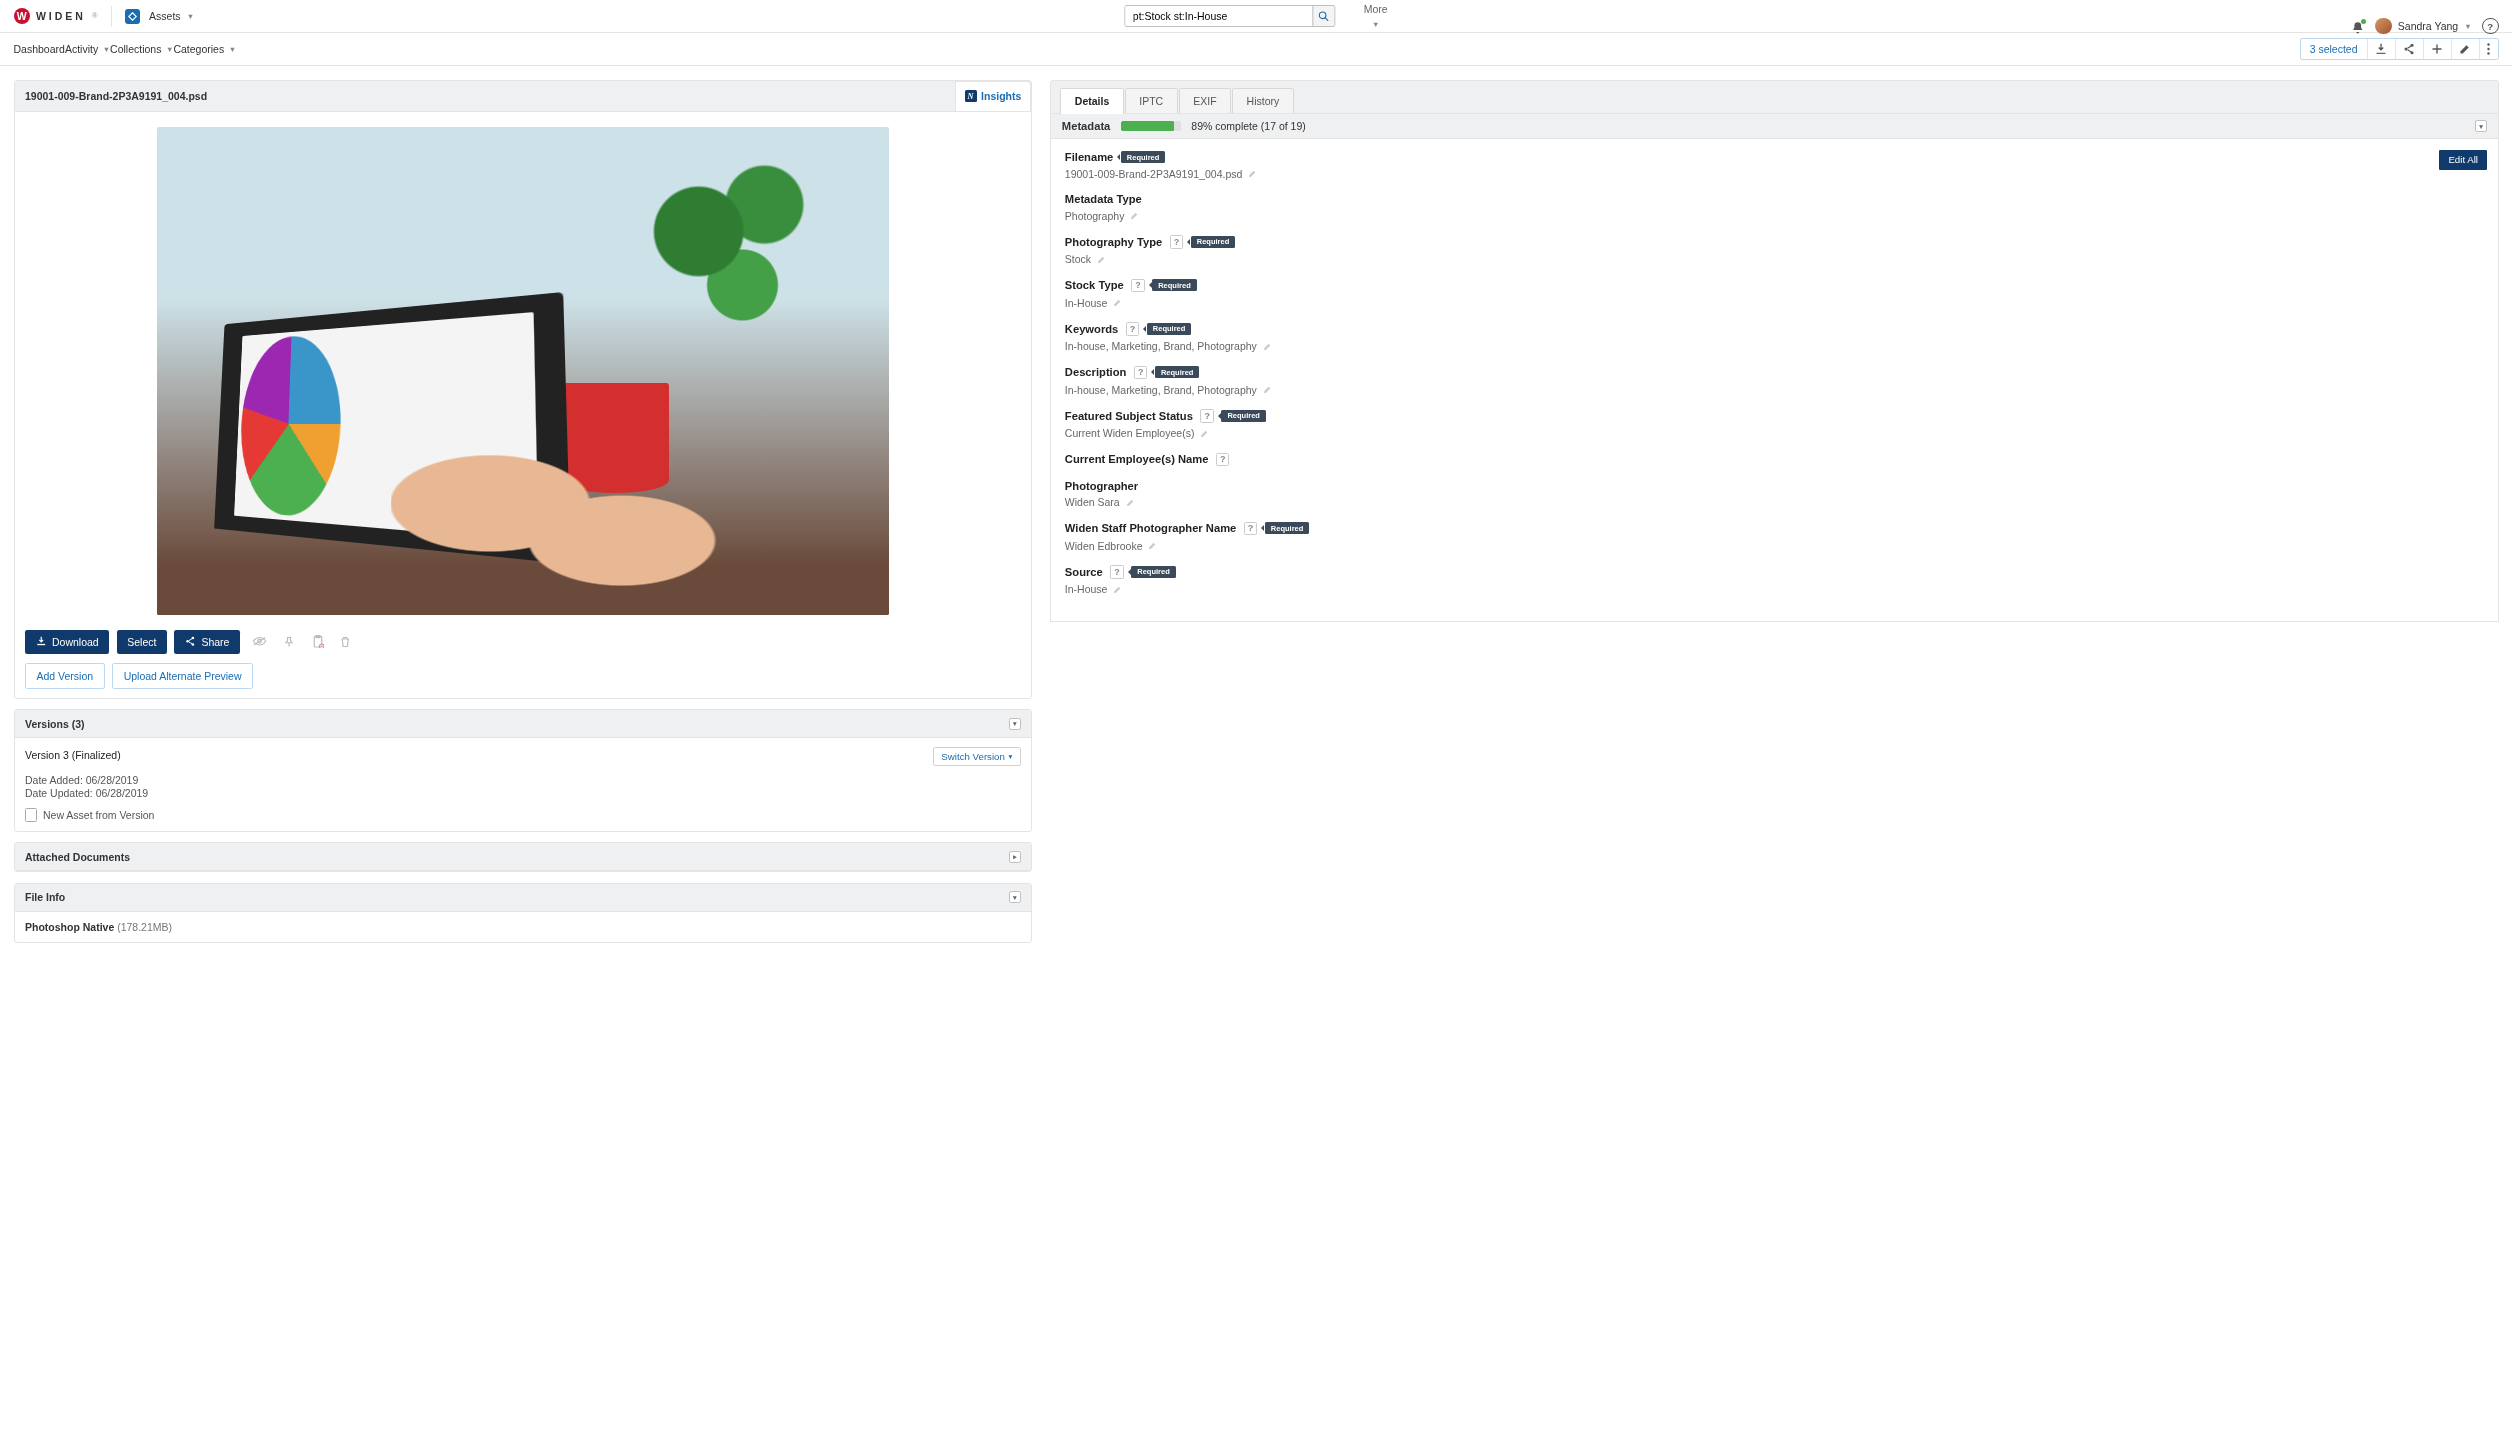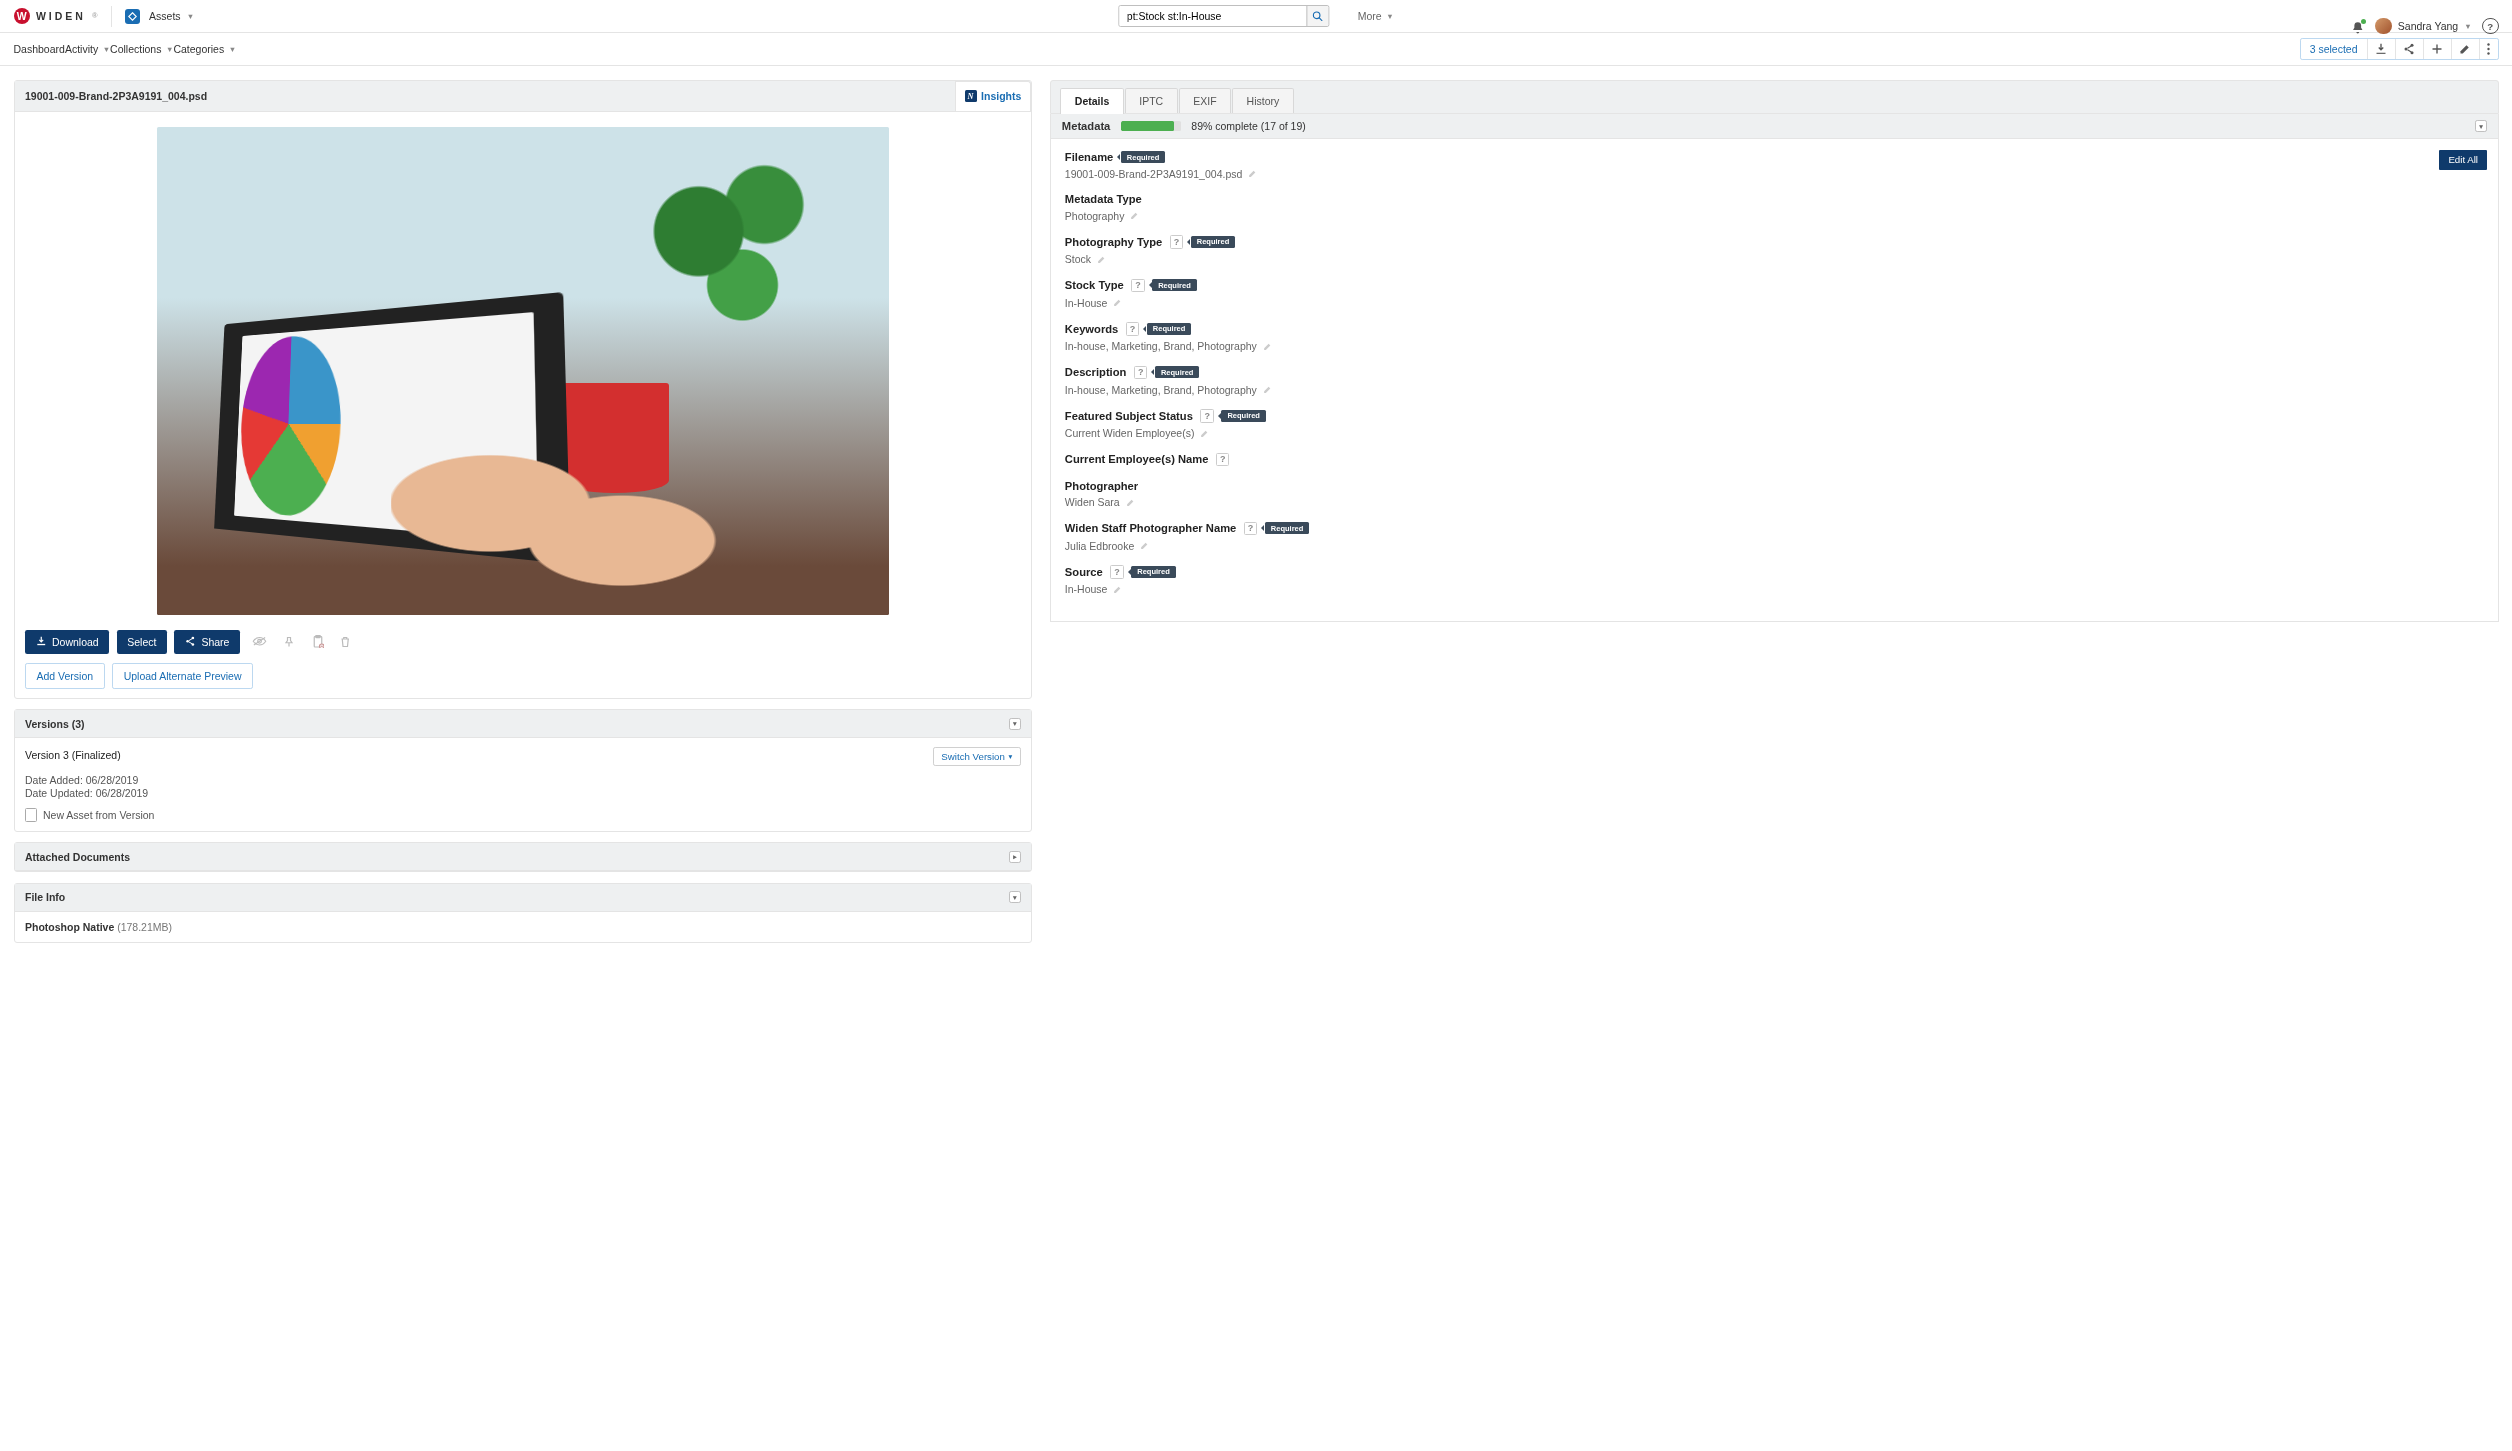--- a/index.html
+++ b/index.html
@@ -146,21 +146,21 @@
   <div class="searchwrap">
     <div class="searchbox">
       <input type="text" value="pt:Stock st:In-House" style="">
       <div class="sbtn">
         <svg width="10.5" height="10.5" viewBox="0 0 16 16">
             <circle cx="6.5" cy="6.5" r="5" fill="none" stroke="currentColor" stroke-width="1.8"></circle>
             <line x1="10.5" y1="10.5" x2="15" y2="15" stroke="currentColor" stroke-width="1.8"></line>
           </svg>
       </div>
     </div>
-    <div class="more-dd" style="margin-left:28px;">
+    <div class="more-dd" style="margin-left:28px;flex-direction:column;">
       <span>More</span>
       <span class="chev">▼</span>
     </div>
   </div>
 
   <div class="topbar-right">
     <div class="bell">
       <svg width="13.5" height="13.5" viewBox="0 0 24 24" fill="currentColor">
           <path d="M12 2a6 6 0 00-6 6v4l-2 3v1h16v-1l-2-3V8a6 6 0 00-6-6zm0 20a2.5 2.5 0 002.5-2.5h-5A2.5 2.5 0 0012 22z"></path>
         </svg>
@@ -489,21 +489,21 @@
               </span>
             </div>
           </div>
           <div class="field">
             <div class="field-label">
               <span>Widen Staff Photographer Name</span>
               <span class="help-q">?</span>
               <span class="req-badge">Required</span>
             </div>
             <div class="field-value">
-              <span>Julia Edbrooke</span>
+              <span>Widen Edbrooke</span>
               <span class="edit-pencil">
                 <svg width="9" height="9" viewBox="0 0 16 16" fill="currentColor">
                   <path d="M2 11l8-8 3 3-8 8H2v-3z"></path>
                 </svg>
               </span>
             </div>
           </div>
           <div class="field">
             <div class="field-label">
               <span>Source</span>

